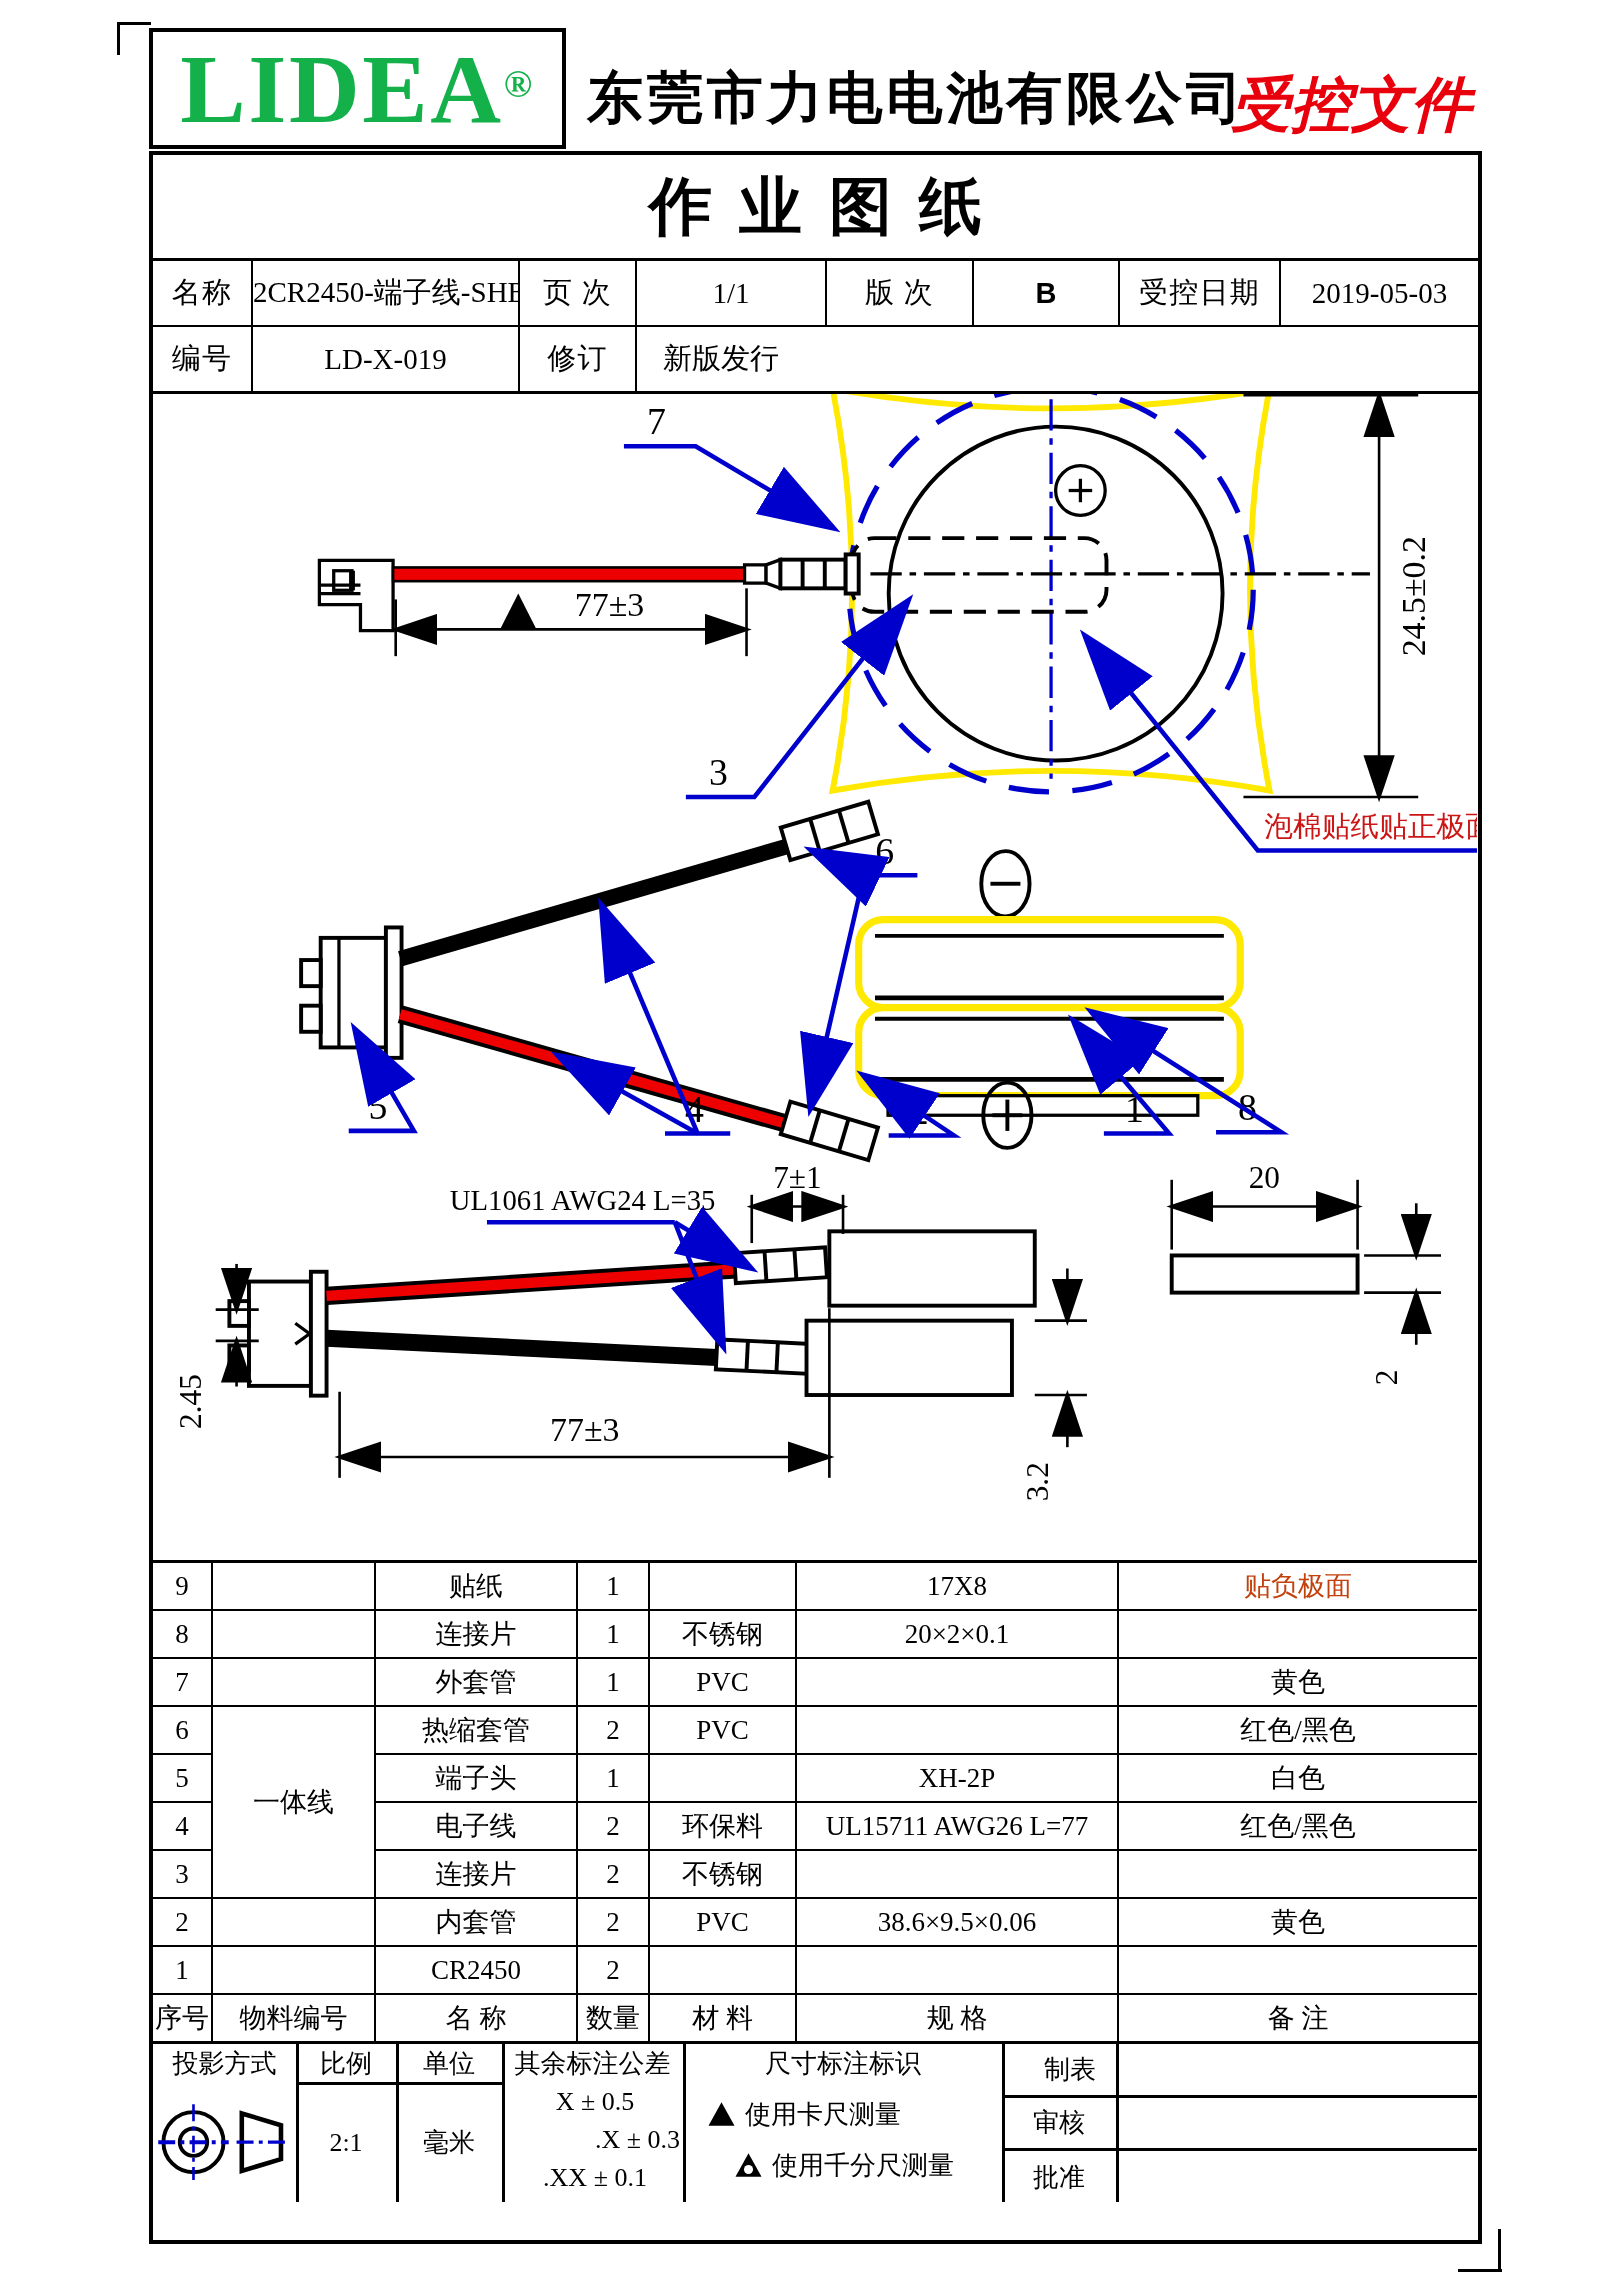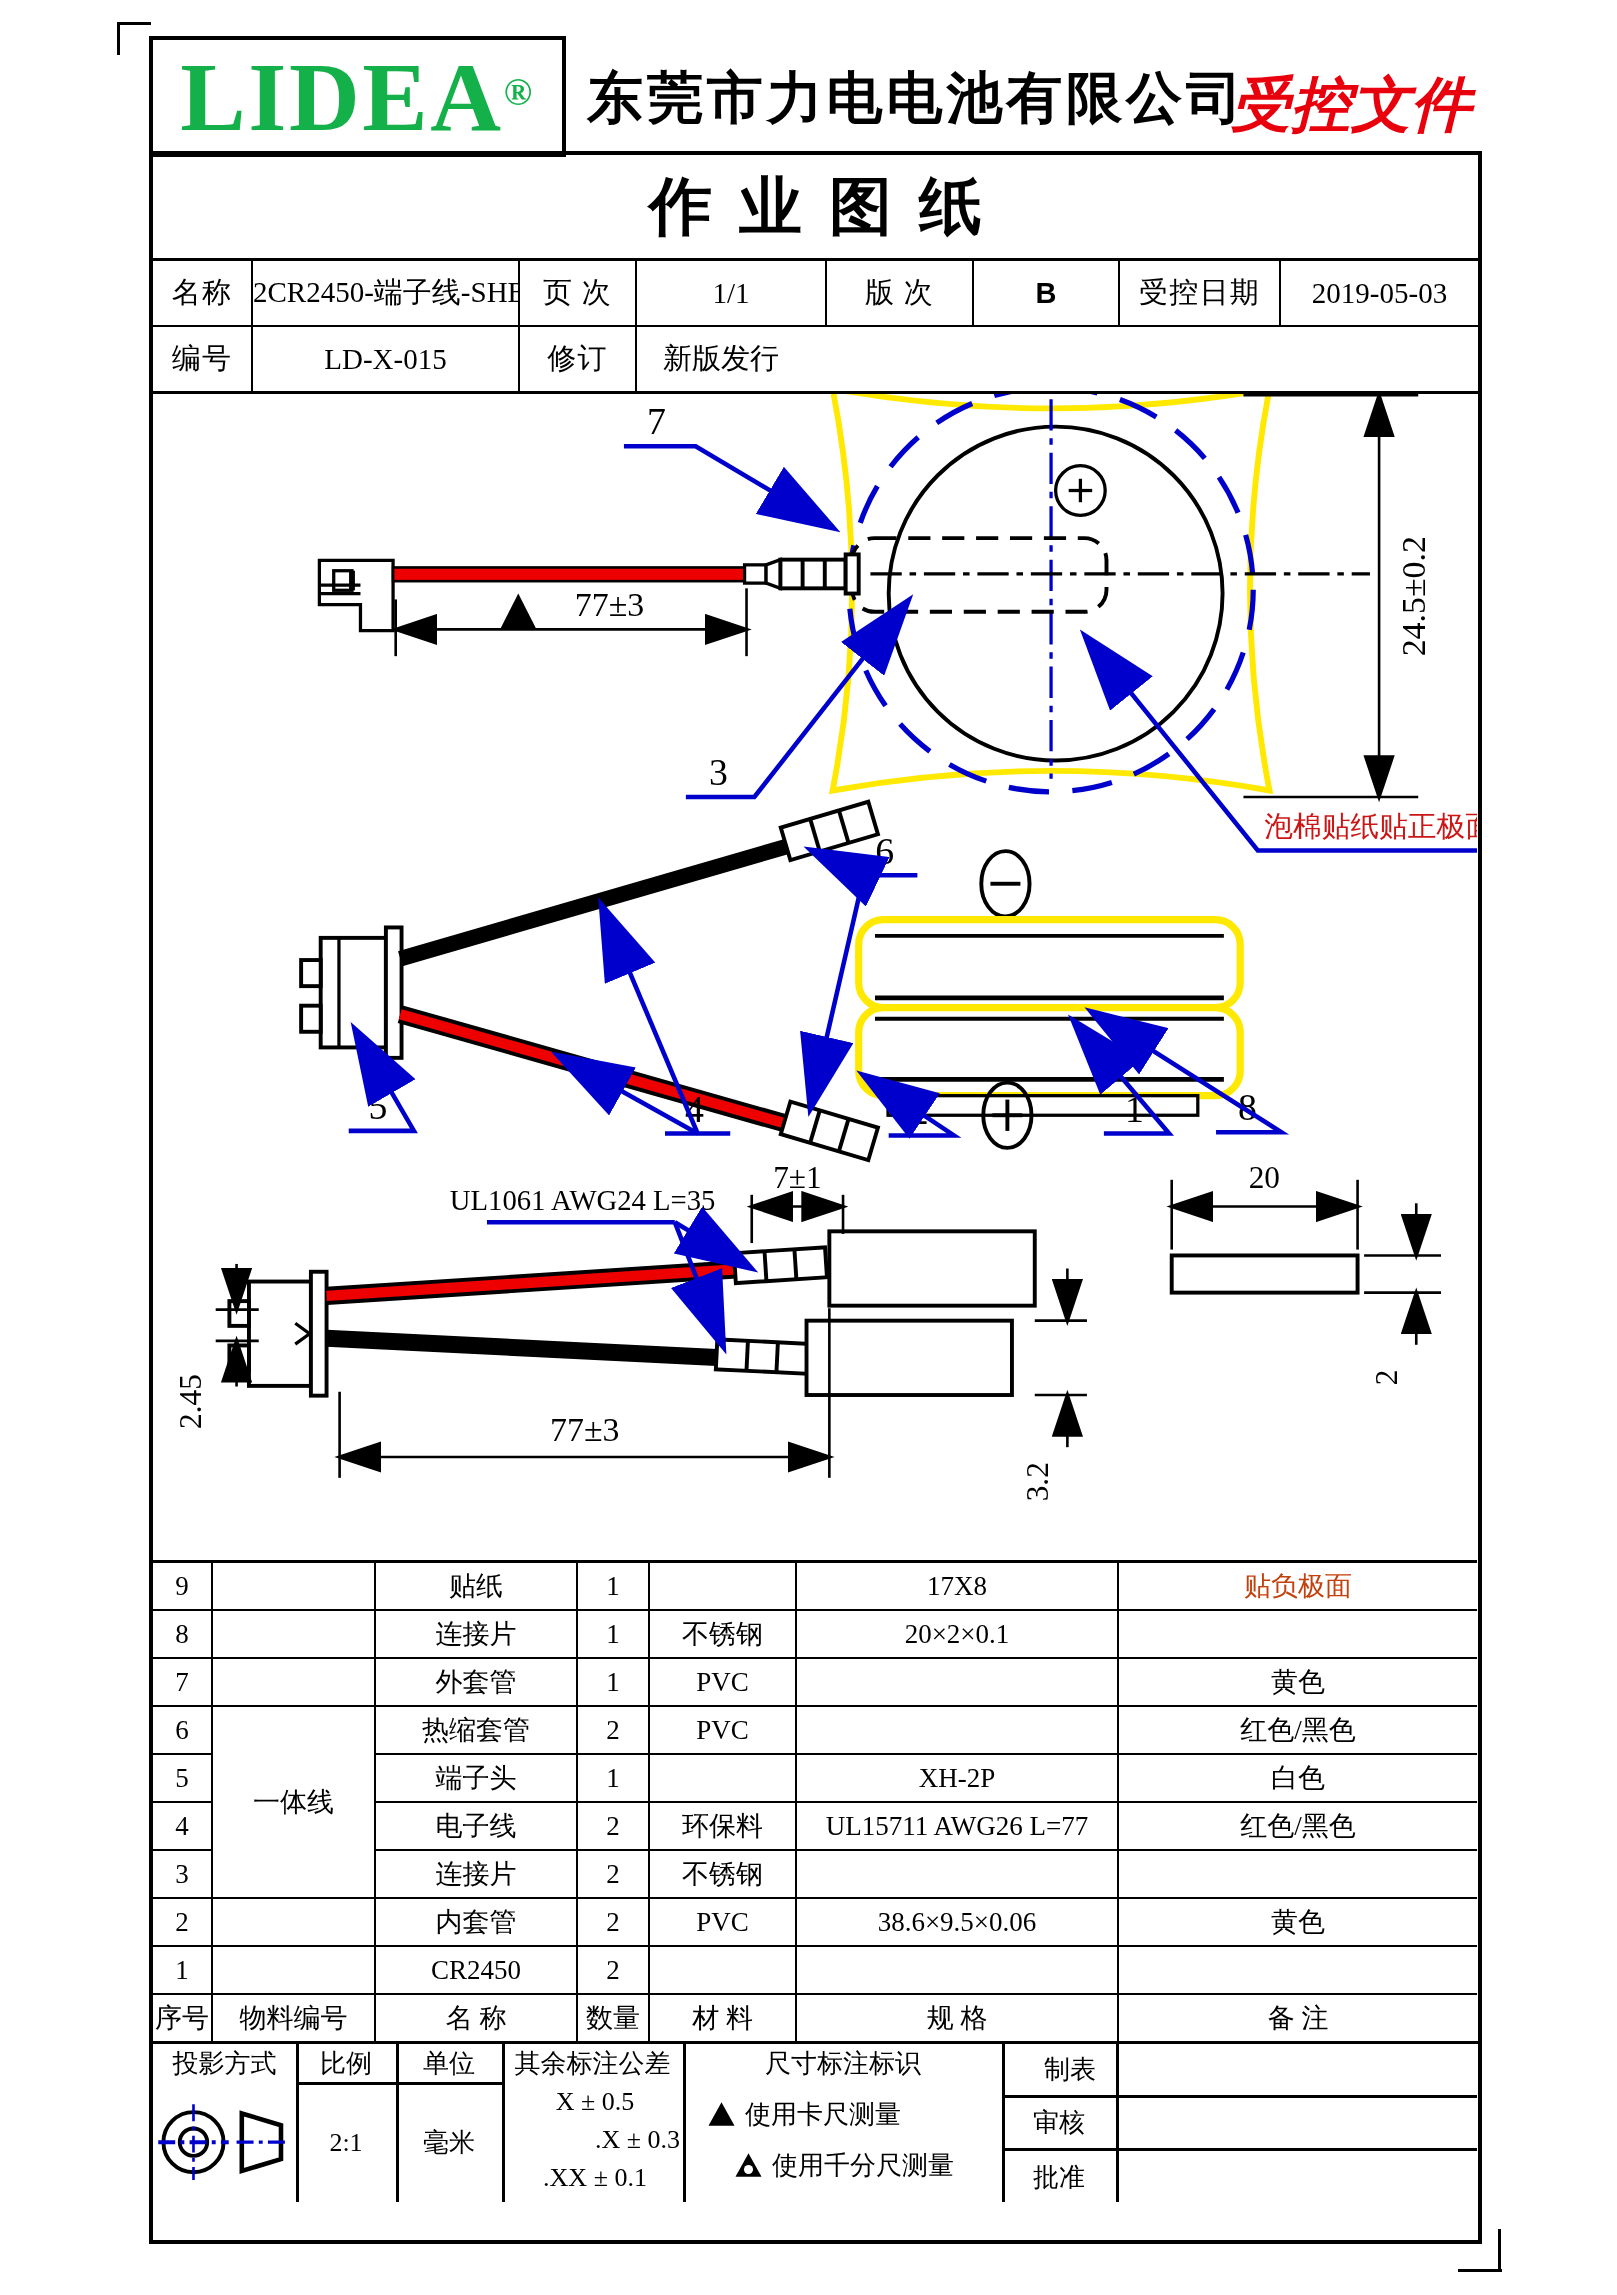--- a/index.html
+++ b/index.html
@@ -1,21 +1,21 @@
 <!DOCTYPE html>
 <html style="font-size:10.4px"><head>
 <meta charset="utf-8">
 <style>
   html,body{margin:0;padding:0;background:#fff;}
   body{width:1618px;height:2295px;position:relative;font-family:"Liberation Serif","DejaVu Serif",serif;color:#000;}
   .abs{position:absolute;}
   
   .cmark{position:absolute;background:#000;}
   
-  .logo-box{left:149px;top:36px;width:417px;height:121px;border:4.6px solid #000;display:flex;align-items:center;justify-content:center;box-sizing:border-box;}
+  .logo-box{left:149px;top:28px;width:417px;height:121px;border:4.6px solid #000;display:flex;align-items:center;justify-content:center;box-sizing:border-box;}
   .logo-text{font-size:98px;font-weight:bold;color:#14b14b;letter-spacing:2.6px;line-height:1;}
   .logo-reg{font-size:38px;vertical-align:25px;font-weight:bold;color:#14b14b;}
   .company{left:587px;top:47px;width:646px;height:104px;display:flex;align-items:center;font-size:56px;font-weight:bold;letter-spacing:3.9px;white-space:nowrap;}
   .stamp{left:1214px;top:60px;width:274px;height:91px;display:flex;align-items:center;justify-content:center;font-size:60px;font-weight:bold;font-style:italic;color:#e8000d;white-space:nowrap;}
   
   .frame{left:149px;top:151px;width:1333px;height:2093px;border:4.6px solid #000;box-sizing:border-box;}
   .title-row{height:103px;border-bottom:3.3px solid #000;display:flex;align-items:center;justify-content:center;font-size:63px;font-weight:bold;letter-spacing:27px;text-indent:27px;}
   table{border-collapse:collapse;table-layout:fixed;width:1324px;}
   td{border:2.6px solid #000;text-align:center;vertical-align:middle;overflow:hidden;white-space:nowrap;padding:0;}
   .info-table td{height:64px;font-size:29px;}
@@ -71,21 +71,21 @@
       <td class="no-t">2CR2450-端子线-SHB</td>
       <td class="lbl no-t">页 次</td>
       <td class="no-t">1/1</td>
       <td class="lbl no-t">版 次</td>
       <td class="sans-b no-t">B</td>
       <td class="lbl no-t">受控日期</td>
       <td class="no-t no-r">2019-05-03</td>
     </tr>
     <tr>
       <td class="lbl no-l no-b">编号</td>
-      <td class="no-b">LD-X-015</td>
+      <td class="no-b">LD-X-019</td>
       <td class="lbl no-b">修订</td>
       <td class="left-pad no-b no-r" colspan="5">新版发行</td>
     </tr>
   </tbody>
     </table>
 
   <svg width="1324" height="1166" viewBox="0 0 2030 1788" style="display:block;">
     <defs>
       <marker id="ab" markerWidth="18" markerHeight="12" refX="16" refY="6" orient="auto-start-reverse">
           <path d="M0,0 L18,6 L0,12 z" fill="#000"></path>

